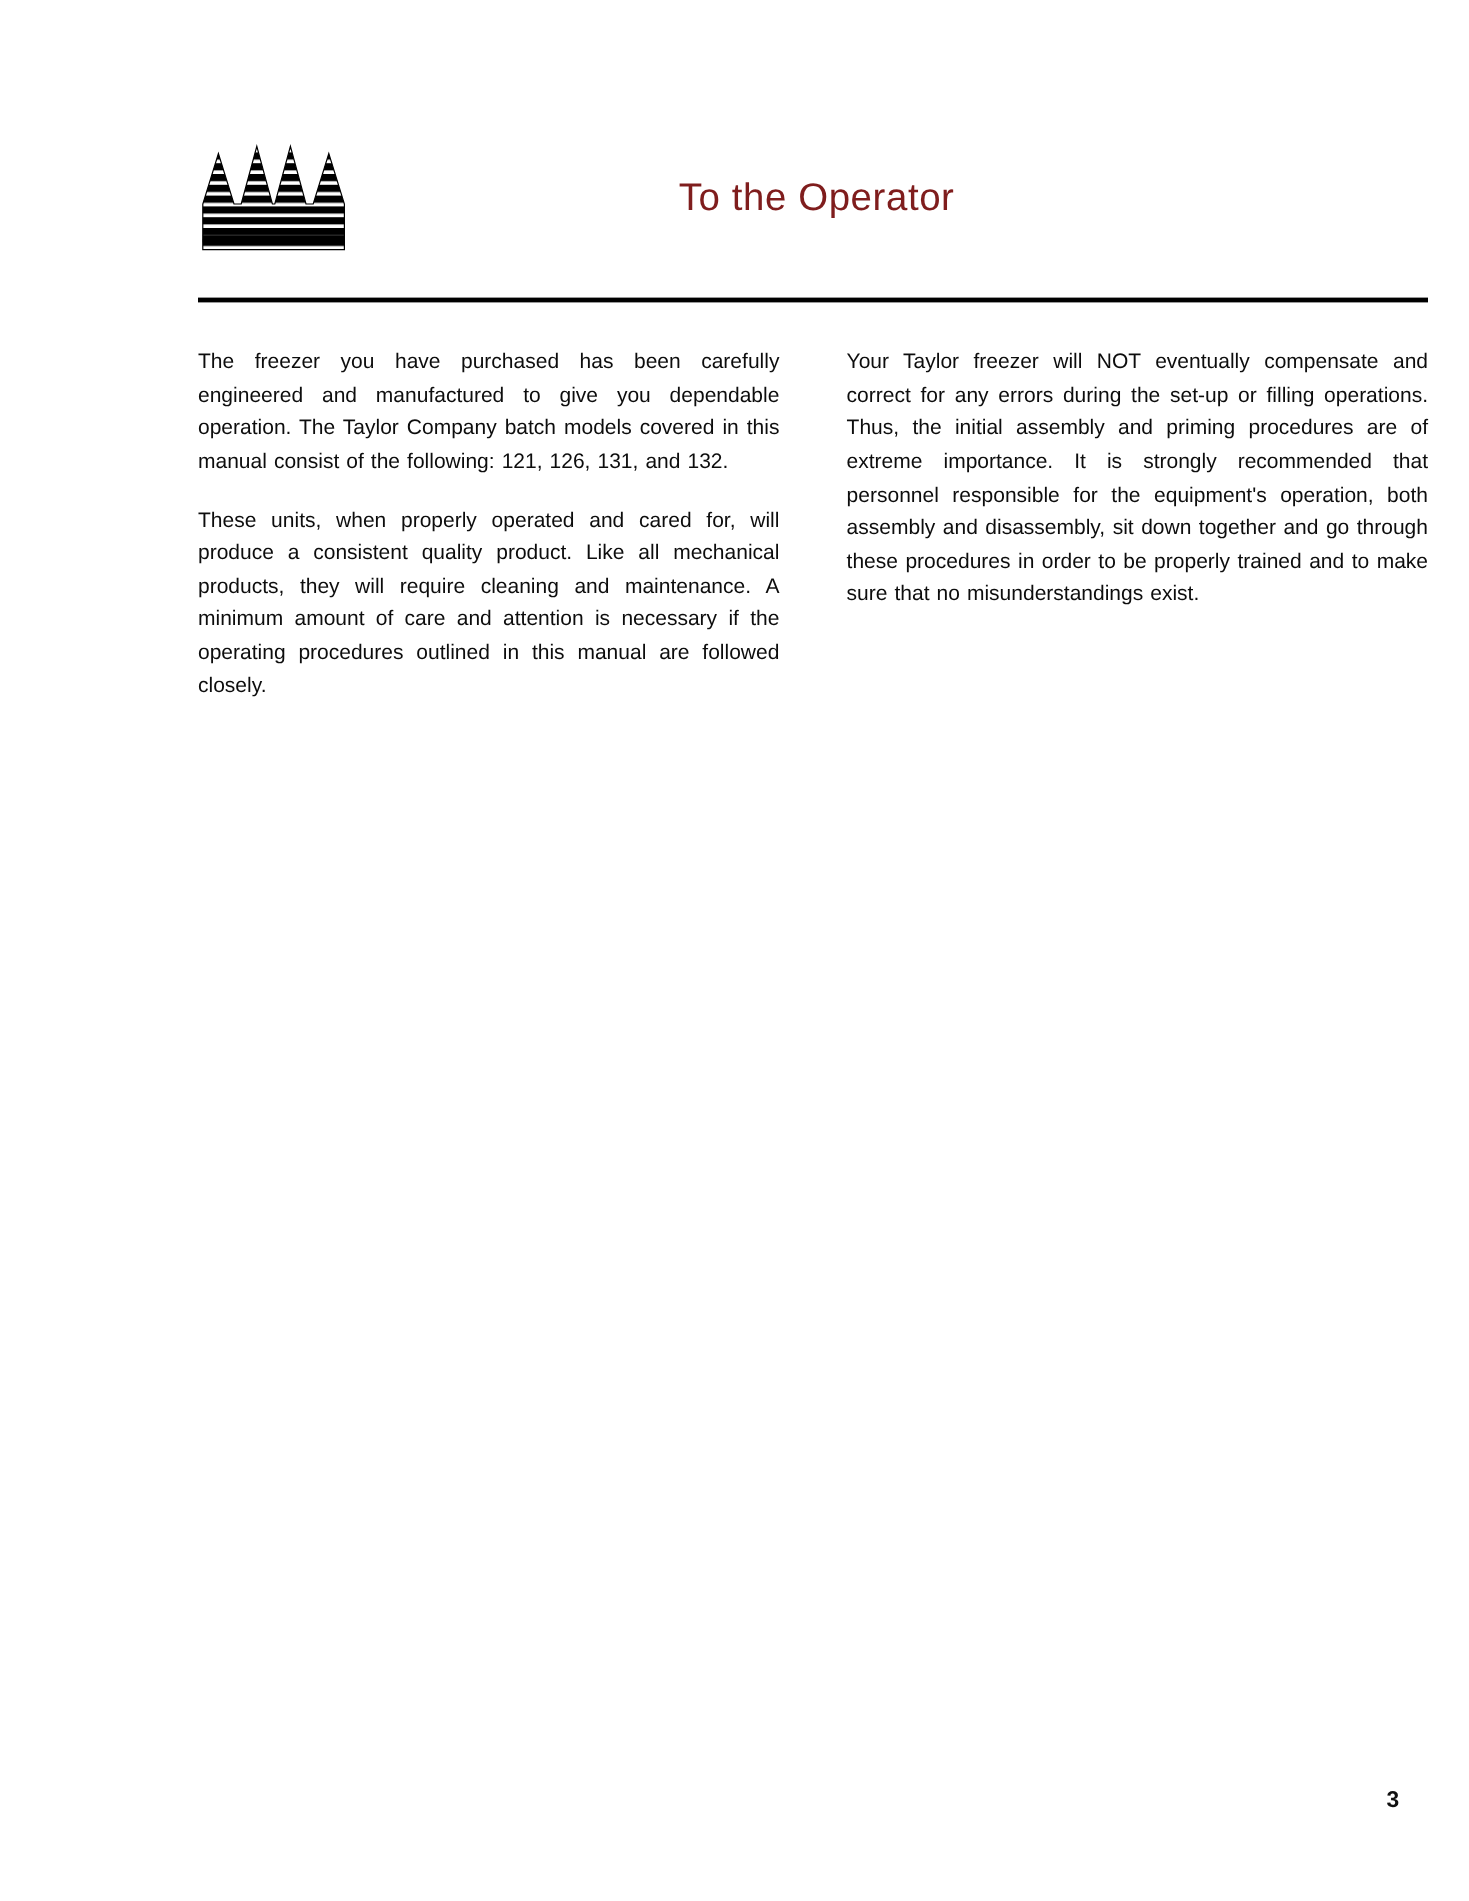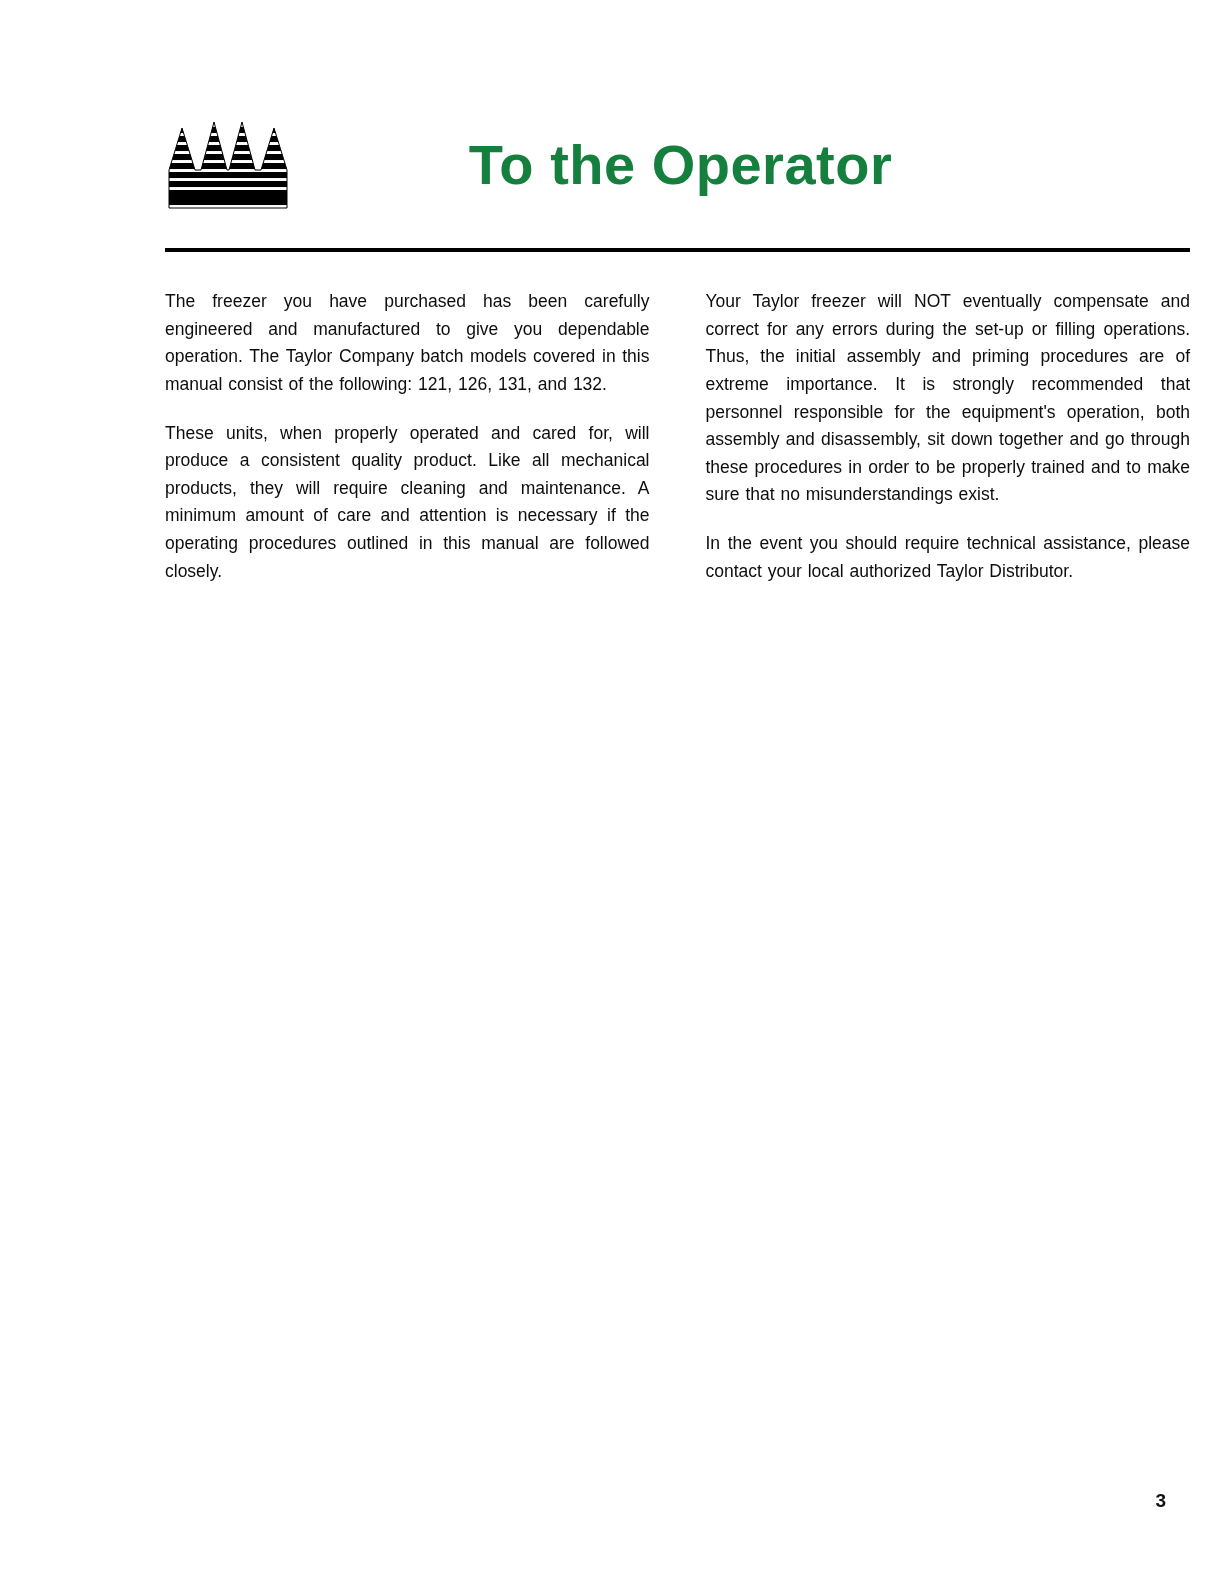--- a/index.html
+++ b/index.html
@@ -35,24 +35,24 @@
     flex: 0 0 auto;
   }
 
   .title-wrap {
     flex: 1 1 auto;
     text-align: center;
     padding-right: 120px;
   }
 
   .doc-title {
-    font-size: 56px;
-    font-weight: bold;
+    font-size: 32px;
+    font-weight: normal;
     letter-spacing: 0.5px;
-    color: #15803d;
+    color: #7f1d1d;
     font-family: "Liberation Sans", sans-serif;
   }
 
   .rule {
     width: 1025px;
     height: 4px;
     background: #000;
     margin-top: 38px;
     margin-bottom: 36px;
   }
@@ -117,19 +117,18 @@
 
   <div class="rule"></div>
 
   <div class="columns">
     <div class="col">
       <p>The freezer you have purchased has been carefully engineered and manufactured to give you dependable operation. The Taylor Company batch models covered in this manual consist of the following: 121, 126, 131, and 132.</p>
       <p>These units, when properly operated and cared for, will produce a consistent quality product. Like all mechanical products, they will require cleaning and maintenance. A minimum amount of care and attention is necessary if the operating procedures outlined in this manual are followed closely.</p>
     </div>
     <div class="col">
       <p>Your Taylor freezer will NOT eventually compensate and correct for any errors during the set-up or filling operations. Thus, the initial assembly and priming procedures are of extreme importance. It is strongly recommended that personnel responsible for the equipment's operation, both assembly and disassembly, sit down together and go through these procedures in order to be properly trained and to make sure that no misunderstandings exist.</p>
-      <p>In the event you should require technical assistance, please contact your local authorized Taylor Distributor.</p>
     </div>
   </div>
 
   <div class="page-number">3</div>
 
 </div>
 
 </body></html>

